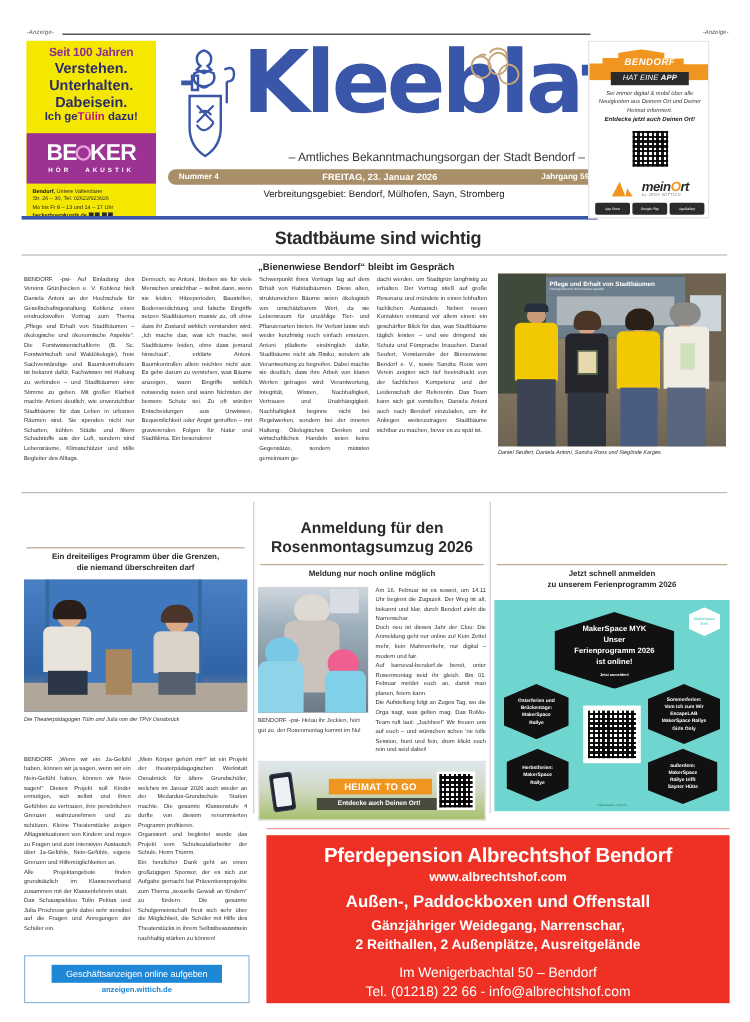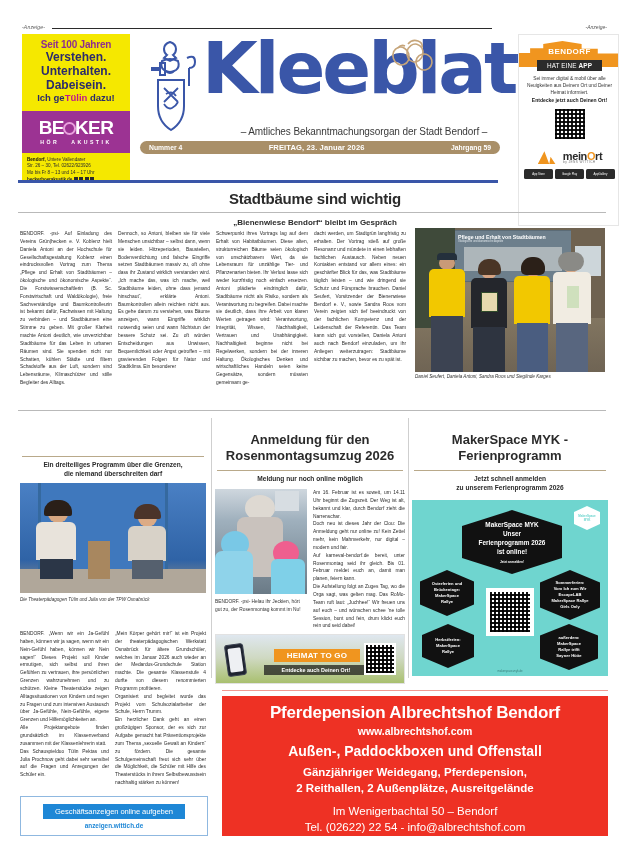--- a/index.html
+++ b/index.html
@@ -91,23 +91,24 @@
     position: absolute; left: 140px; top: 157px; width: 360px;
     text-align: center; font-size: 8px; color: #1c1c1c;
   }
   .blue-rule {
     position: absolute; left: 18px; top: 180px; width: 480px; height: 2.6px;
     background: #3a56a8;
   }
 
   
   .meinort {
-    position: absolute; left: 518px; top: 34px; width: 101px; height: 192px;
+    position: absolute; left: 490px; top: 34px; width: 101px; height: 148px;
     background: #ffffff; overflow: hidden;
     border: .6px solid #e6e6e6;
+    font-style: italic;
   }
   .mo-hill {
     position: absolute; left: 0; top: 6px; width: 101px; height: 26px;
     background: #f0951f;
     clip-path: polygon(0 100%, 0 46%, 11% 46%, 11% 28%, 24% 28%, 24% 12%, 43% 0, 62% 12%, 62% 30%, 78% 30%, 78% 48%, 100% 48%, 100% 100%);
   }
   .mo-title {
     position: absolute; left: 0; top: 12px; width: 101px; text-align: center;
     font-size: 8px; font-weight: bold; color: #ffffff; letter-spacing: .4px;
   }
@@ -151,21 +152,21 @@
     position: absolute; left: 225px; top: 190px; width: 180px;
     text-align: center; font-size: 15px; font-weight: bold; color: #2b2b2b;
     letter-spacing: -.2px;
   }
   .lead-rule {
     position: absolute; left: 18px; top: 212px; width: 588px; height: 1px;
     background: #b9b9b9;
   }
   .lead-sub {
     position: absolute; left: 215px; top: 218px; width: 200px;
-    text-align: center; font-size: 8px; font-weight: bold; color: #2b2b2b;
+    text-align: left; font-size: 8px; font-weight: bold; color: #2b2b2b;
   }
 
   .col { position: absolute; font-size: 4.85px; line-height: 1.62;
     text-align: justify; color: #2b2b2b; }
 
   .photo-lead {
     position: absolute; left: 415px; top: 228px; width: 190px; height: 144px;
     overflow: hidden; background: #8a7b63;
   }
   .photo-caption {
@@ -334,20 +335,21 @@
       </g>
     </svg>
     <div class="subtitle">– Amtliches Bekanntmachungsorgan der Stadt Bendorf –</div>
   </div>
 
   <div class="issuebar">
     <span>Nummer 4</span>
     <span class="date">FREITAG, 23. Januar 2026</span>
     <span>Jahrgang 59</span>
   </div>
+  <div class="distribution">Verbreitungsgebiet: Bendorf, Mülhofen, Sayn, Stromberg</div>
   <div class="blue-rule"></div>
 
   <div class="meinort">
     <div class="mo-hill"></div>
     <div class="mo-title">BENDORF</div>
     <div class="mo-badge">
       <span>HAT EINE</span>
       <b>APP</b>
     </div>
     <div class="mo-text">Sei immer digital &amp; mobil über alle Neuigkeiten aus Deinem Ort und Deiner Heimat informiert.</div>
@@ -466,22 +468,20 @@
 Auf karneval-bendorf.de bereit, unter Rosenmontag seid ihr gleich. Bis 01. Februar meldet euch an, damit man planen, feiern kann.
 Die Aufstellung folgt an Zuges Tag, wo die Orga sagt, was gelten mag. Das RoMo-Team ruft laut: „Juchhee!“ Wir freuen uns auf euch – und wünschen schee 'ne tolle Session, bunt und fein, drum klickt euch rein und seid dabei!</div>
 
   <div class="heimat">
     <div class="heimat-phone"></div>
     <div class="heimat-badge">HEIMAT TO GO</div>
     <div class="heimat-sub">Entdecke auch Deinen Ort!</div>
     <div class="heimat-qr"></div>
   </div>
 
-  <div class="sec-head" style="left:412px; top:432px; width:196px; font-size:13px; line-height:1.25; white-space:pre-line;">MakerSpace MYK -
-Ferienprogramm</div>
   <div class="mid-rule" style="left:414px; top:470px; width:192px; background:#b9a98a;"></div>
   <div class="sec-sub" style="left:412px; top:475px; width:196px; white-space:pre-line;">Jetzt schnell anmelden
 zu unserem Ferienprogramm 2026</div>
 
   <div class="maker-poster">
     <div class="maker-logo" style="white-space:pre-line;"><span>MakerSpace
 MYK</span></div>
     <div class="hexa" style="left:50px; top:10px; width:100px; height:64px; font-size:6.4px; line-height:1.45;">
       <div>MakerSpace MYK</div>
       <div>Unser</div>
@@ -508,22 +508,22 @@
     <div class="maker-qr"></div>
     <div class="maker-foot">makerspace-myk.de</div>
   </div>
 
   <div class="bottom-rule"></div>
   <div class="pferd">
     <h2>Pferdepension Albrechtshof Bendorf</h2>
     <div class="www">www.albrechtshof.com</div>
     <div class="l2">Außen-, Paddockboxen und Offenstall</div>
     <div class="l3">
-      <div>Gänzjähriger Weidegang, Pferdepension,</div>
+      <div>Gänzjähriger Weidegang, Narrenschar,</div>
       <div>2 Reithallen, 2 Außenplätze, Ausreitgelände</div>
     </div>
     <div class="l4">
       <div>Im Wenigerbachtal 50 – Bendorf</div>
-      <div>Tel. (02622) 22 54 - info@albrechtshof.com</div>
+      <div>Tel. (01218) 22 66 - info@albrechtshof.com</div>
     </div>
   </div>
 
 </div>
 
 </body></html>

